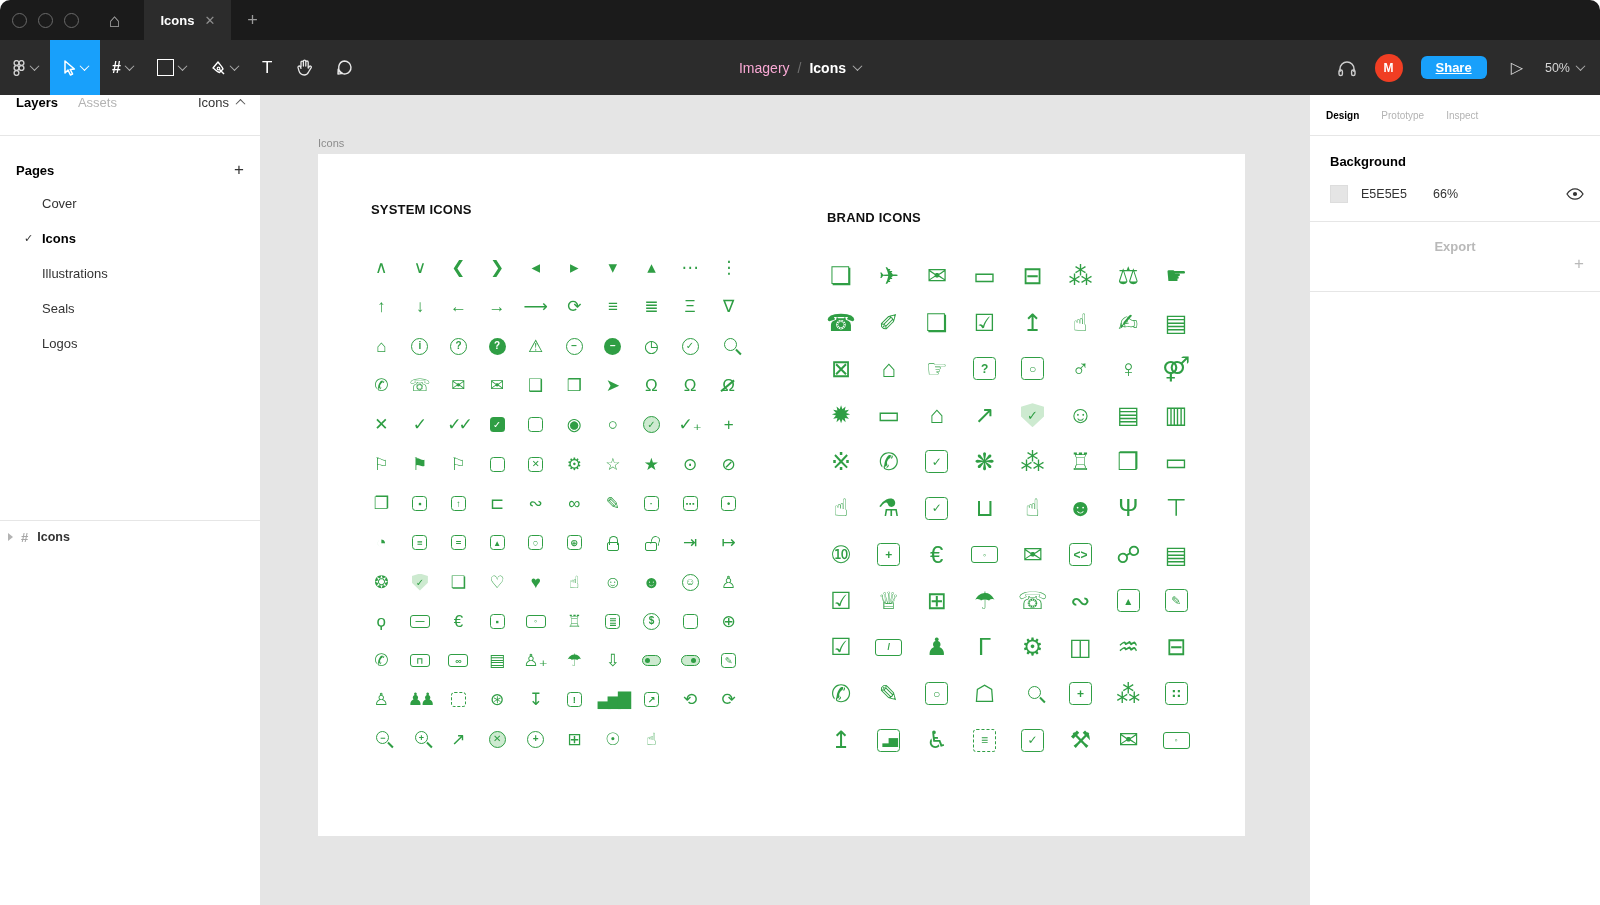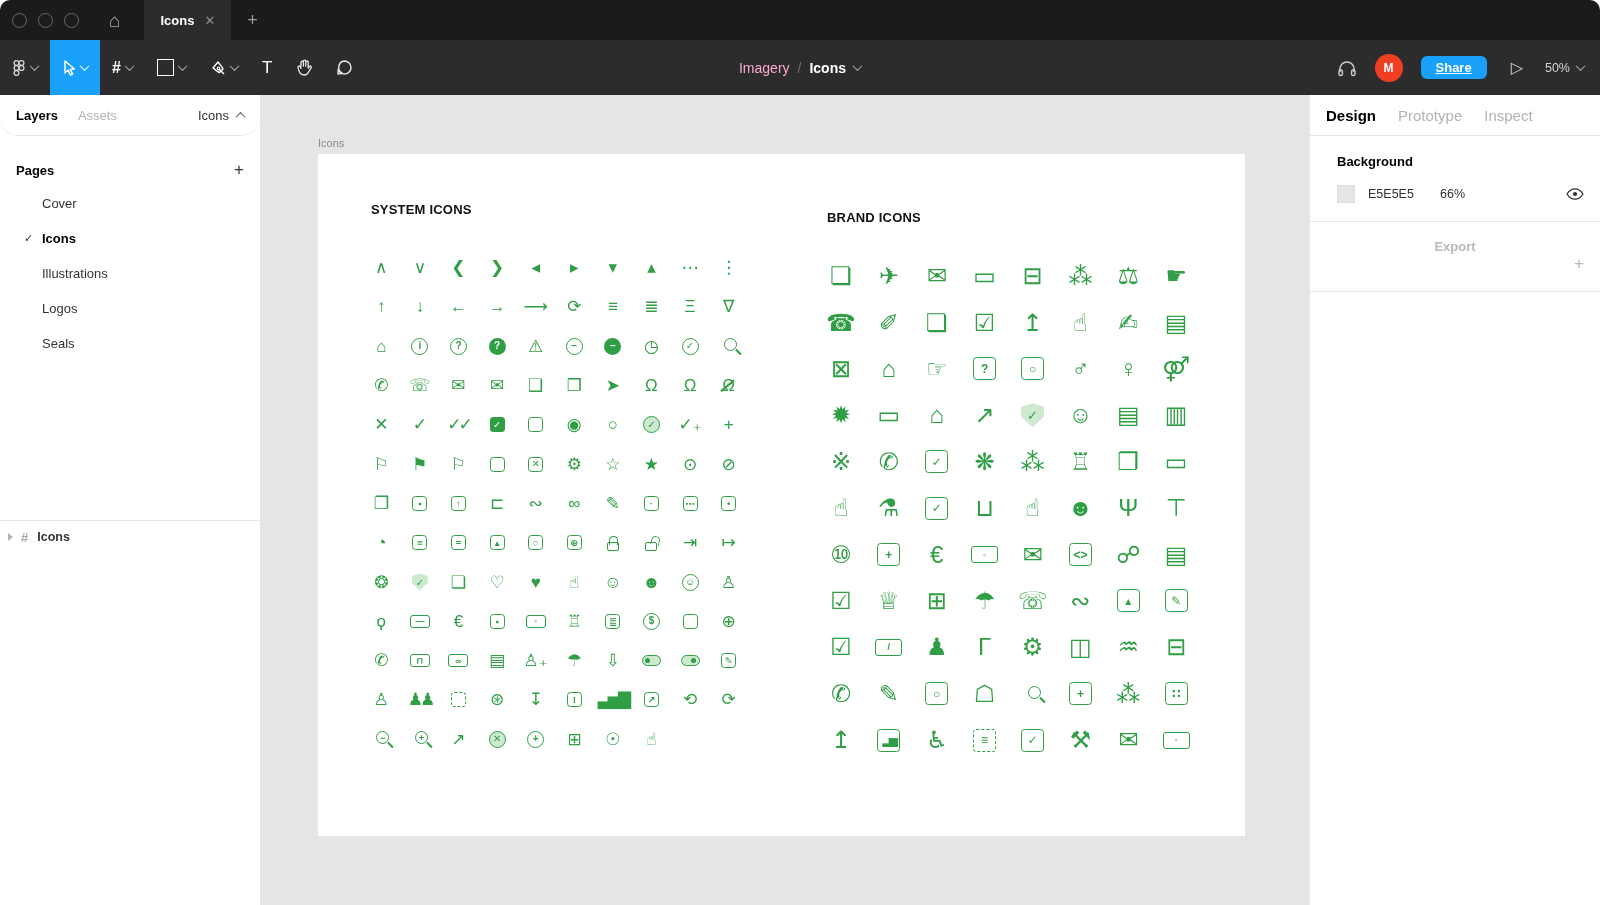--- a/index.html
+++ b/index.html
@@ -29,43 +29,43 @@
   .breadcrumb .sep{color:#6f6f6f;}
   .breadcrumb .page{color:#fff;font-weight:600;}
   .tb-right{position:absolute;right:16px;top:40px;height:55px;display:flex;align-items:center;gap:18px;}
   .avatar{width:28px;height:28px;border-radius:50%;background:#f03e23;color:#fff;font-size:12px;font-weight:700;display:flex;align-items:center;justify-content:center;}
   .share-btn{background:#18a0fb;color:#fff;font-size:13px;font-weight:600;border:none;border-radius:6px;padding:4px 15px;text-decoration:underline;}
   .present{color:#d6d6d6;font-size:16px;margin-left:6px;}
   .zoom-ctl{display:flex;align-items:center;gap:7px;color:#d6d6d6;font-size:12.5px;margin-left:4px;}
 
   
   .left-panel{position:absolute;left:0;top:95px;width:260px;height:810px;background:#fff;}
-  .lp-header{height:40px;border-bottom:1px solid #e6e6e6;display:flex;align-items:center;padding:0 16px;border-radius:19px;}
+  .lp-header{height:40px;border-bottom:1px solid #e6e6e6;display:flex;align-items:flex-start;padding:0 16px;}
   .lp-tab{font-size:13px;margin-right:20px;}
   .lp-tab.active{color:#000;font-weight:700;}
   .lp-tab.inactive{color:#b3b3b3;}
   .lp-pagesel{margin-left:auto;display:flex;align-items:center;gap:8px;color:#333;font-size:13px;}
   .pages-head{display:flex;align-items:center;padding:24px 16px 6px 16px;}
   .pages-title{font-size:13px;font-weight:700;color:#000;}
   .pages-add{margin-left:auto;color:#333;font-size:17px;font-weight:300;}
   .page-item{height:35px;display:flex;align-items:center;padding-left:42px;font-size:13px;color:#333;position:relative;}
   .page-item.active{font-weight:700;color:#000;}
   .page-item .chk{position:absolute;left:24px;font-size:11px;color:#333;}
   .lp-divider{position:absolute;left:0;top:425px;width:100%;border-top:1px solid #e6e6e6;}
   .layer-row{position:absolute;left:0;top:426px;width:100%;height:32px;display:flex;align-items:center;padding-left:8px;box-sizing:border-box;}
   .layer-row .tri{width:0;height:0;border-left:5px solid #b3b3b3;border-top:4px solid transparent;border-bottom:4px solid transparent;margin-right:8px;}
   .layer-row .hash{color:#a7a7a7;font-size:13px;font-weight:700;margin-right:9px;}
   .layer-row .lname{font-size:12.5px;color:#333;font-weight:600;}
 
   
   .right-panel{position:absolute;left:1310px;top:95px;width:290px;height:810px;background:#fff;}
   .rp-tabs{height:40px;border-bottom:1px solid #e6e6e6;display:flex;align-items:center;padding:0 16px;gap:22px;}
-  .rp-tab{font-size:15px;color:#b3b3b3;}
+  .rp-tab{font-size:10px;color:#b3b3b3;}
   .rp-tab.active{color:#000;font-weight:700;}
-  .rp-section{padding:18px 16px 0 27px;}
+  .rp-section{padding:18px 16px 0 20px;}
   .rp-h{font-size:13px;font-weight:700;color:#000;}
   .bg-row{display:flex;align-items:center;margin-top:16px;padding-bottom:18px;}
   .swatch{width:16px;height:16px;background:#e5e5e5;border:1px solid #ddd;margin-right:13px;}
   .hexval{font-size:12.5px;color:#333;width:72px;}
   .opacity{font-size:12.5px;color:#333;}
   .eye{margin-left:auto;}
   .rp-div{border-top:1px solid #e6e6e6;}
   .export-row{display:flex;align-items:center;padding:17px 16px;flex-direction:column;}
   .export-label{font-size:13px;color:#b9b9b9;font-weight:600;}
   .export-add{margin-left:auto;color:#b9b9b9;font-size:17px;font-weight:300;}
@@ -224,24 +224,24 @@
           <span>Cover</span>
         </div>
         <div class="page-item active">
           <span class="chk">✓</span>
           <span>Icons</span>
         </div>
         <div class="page-item">
           <span>Illustrations</span>
         </div>
         <div class="page-item">
-          <span>Logos</span>
+          <span>Seals</span>
         </div>
         <div class="page-item">
-          <span>Seals</span>
+          <span>Logos</span>
         </div>
       </div>
     <div class="lp-divider"></div>
     <div class="layer-row">
       <span class="tri"></span>
       <span class="hash">#</span>
       <span class="lname">Icons</span>
     </div>
   </div>
 

